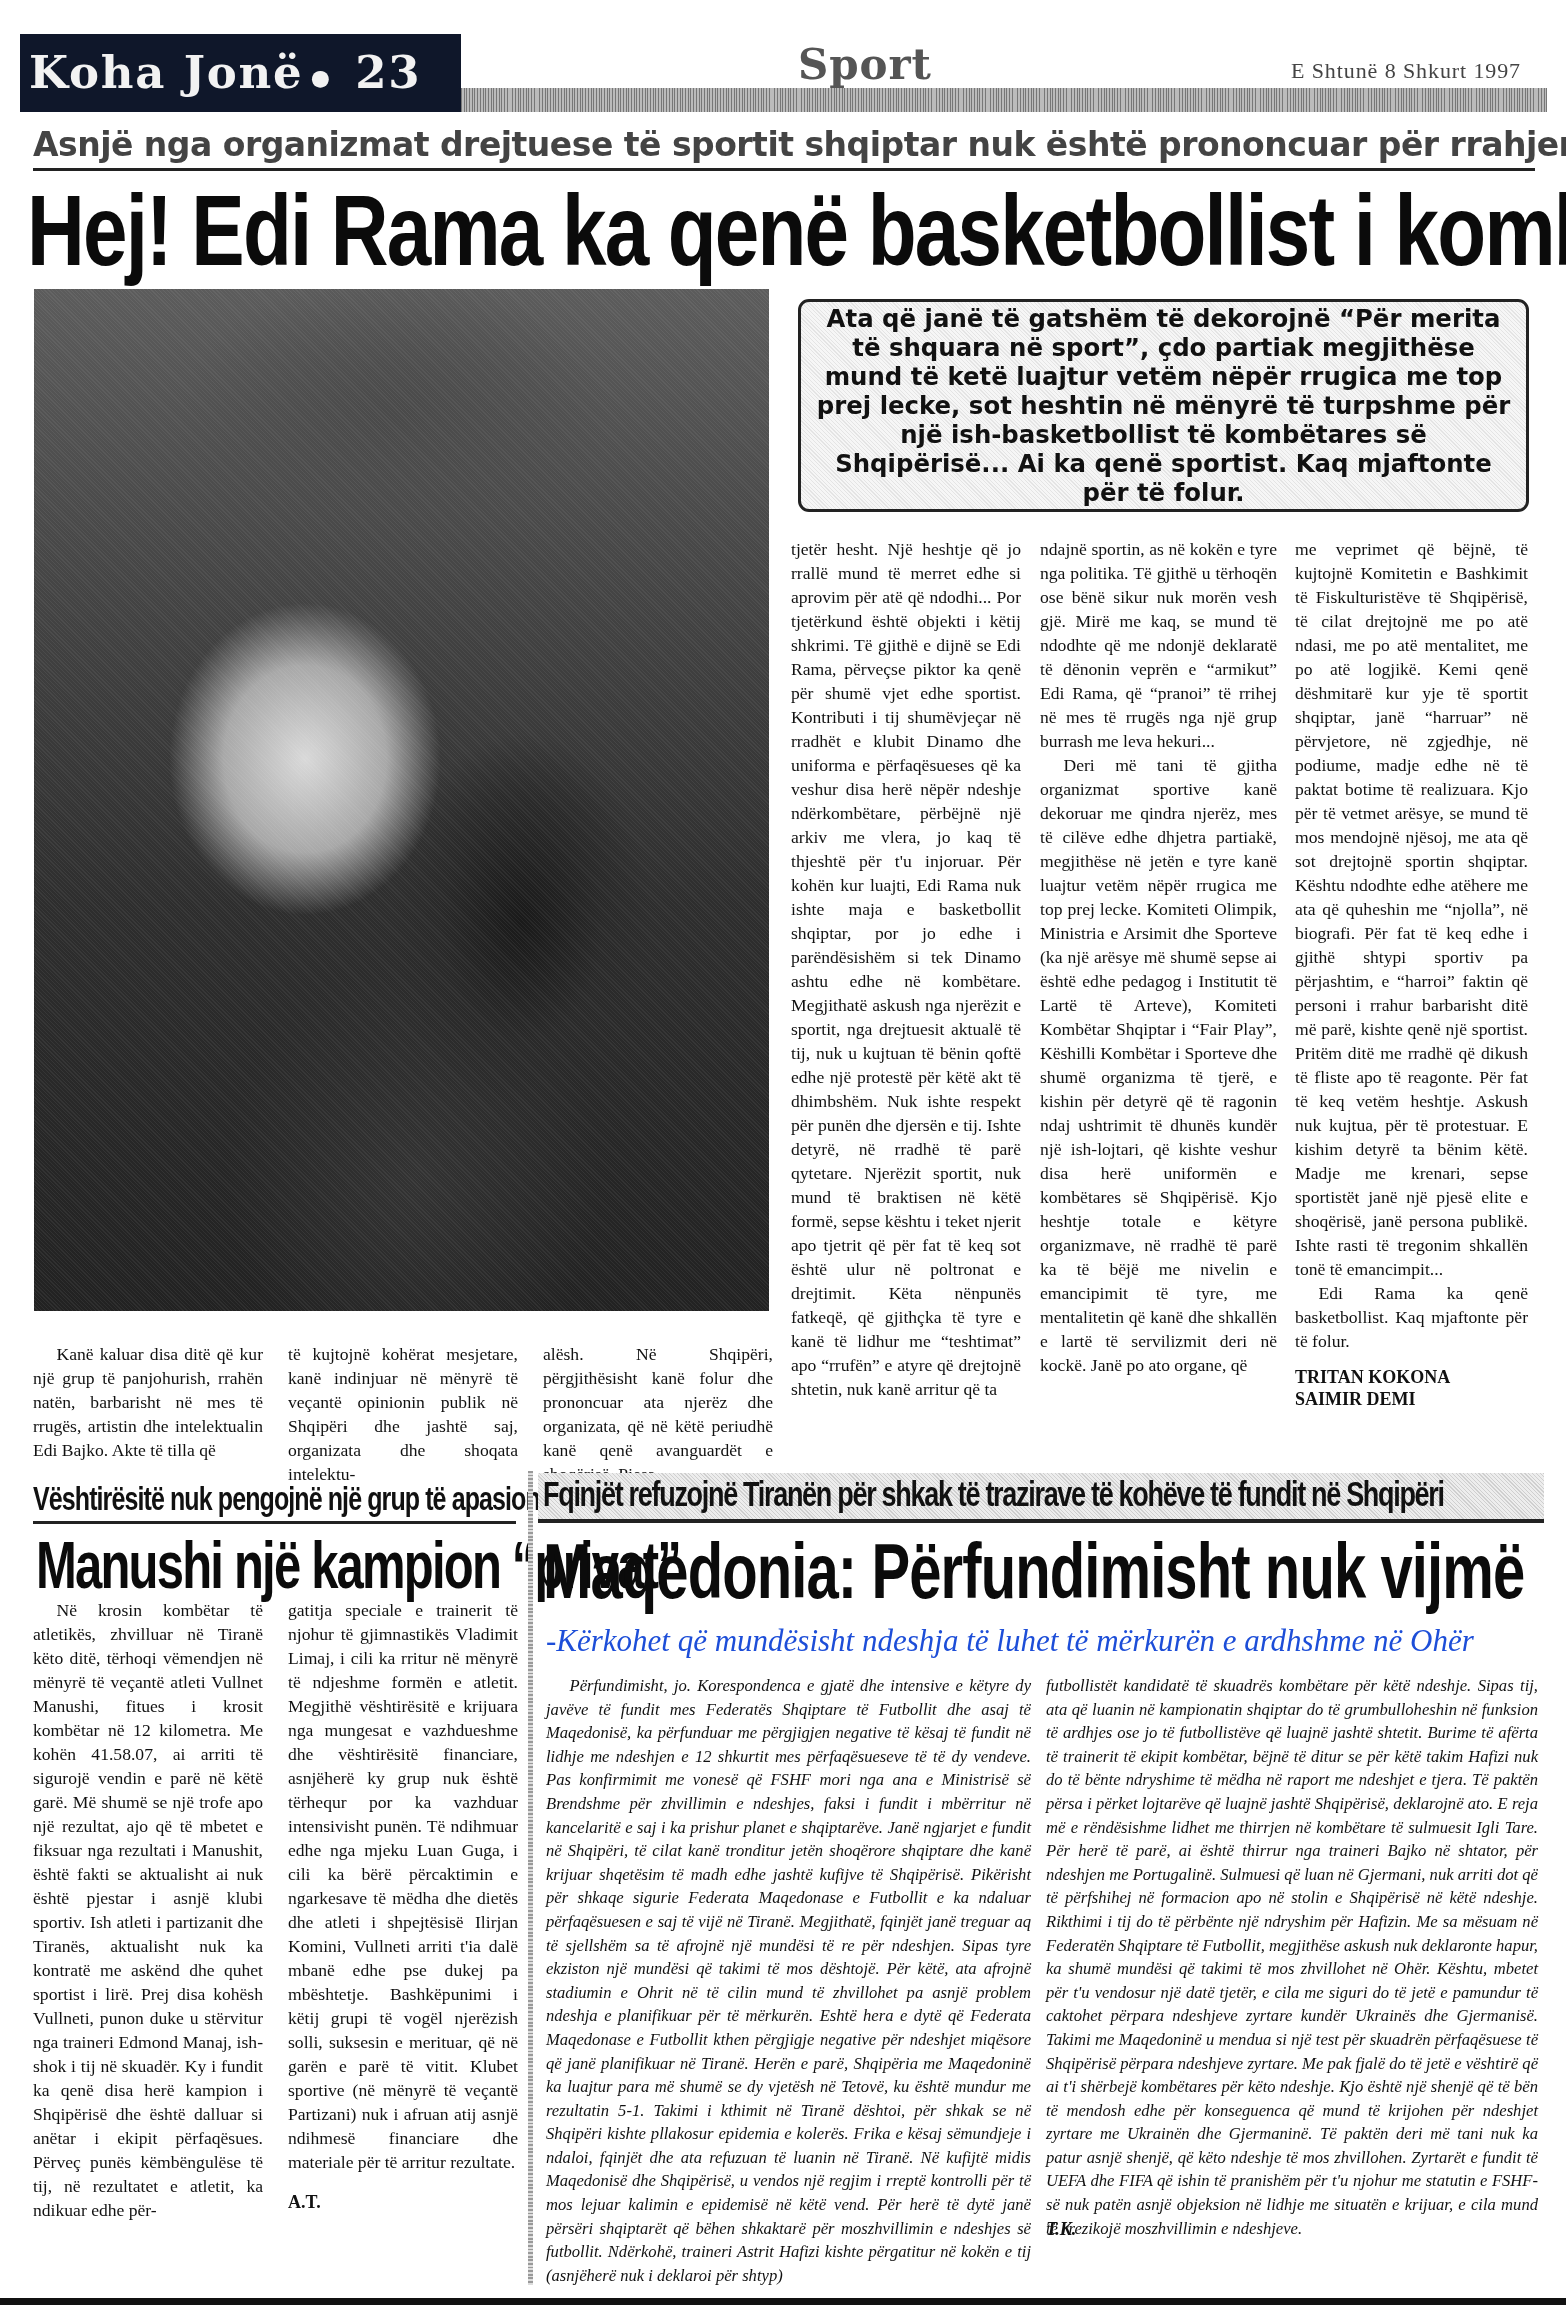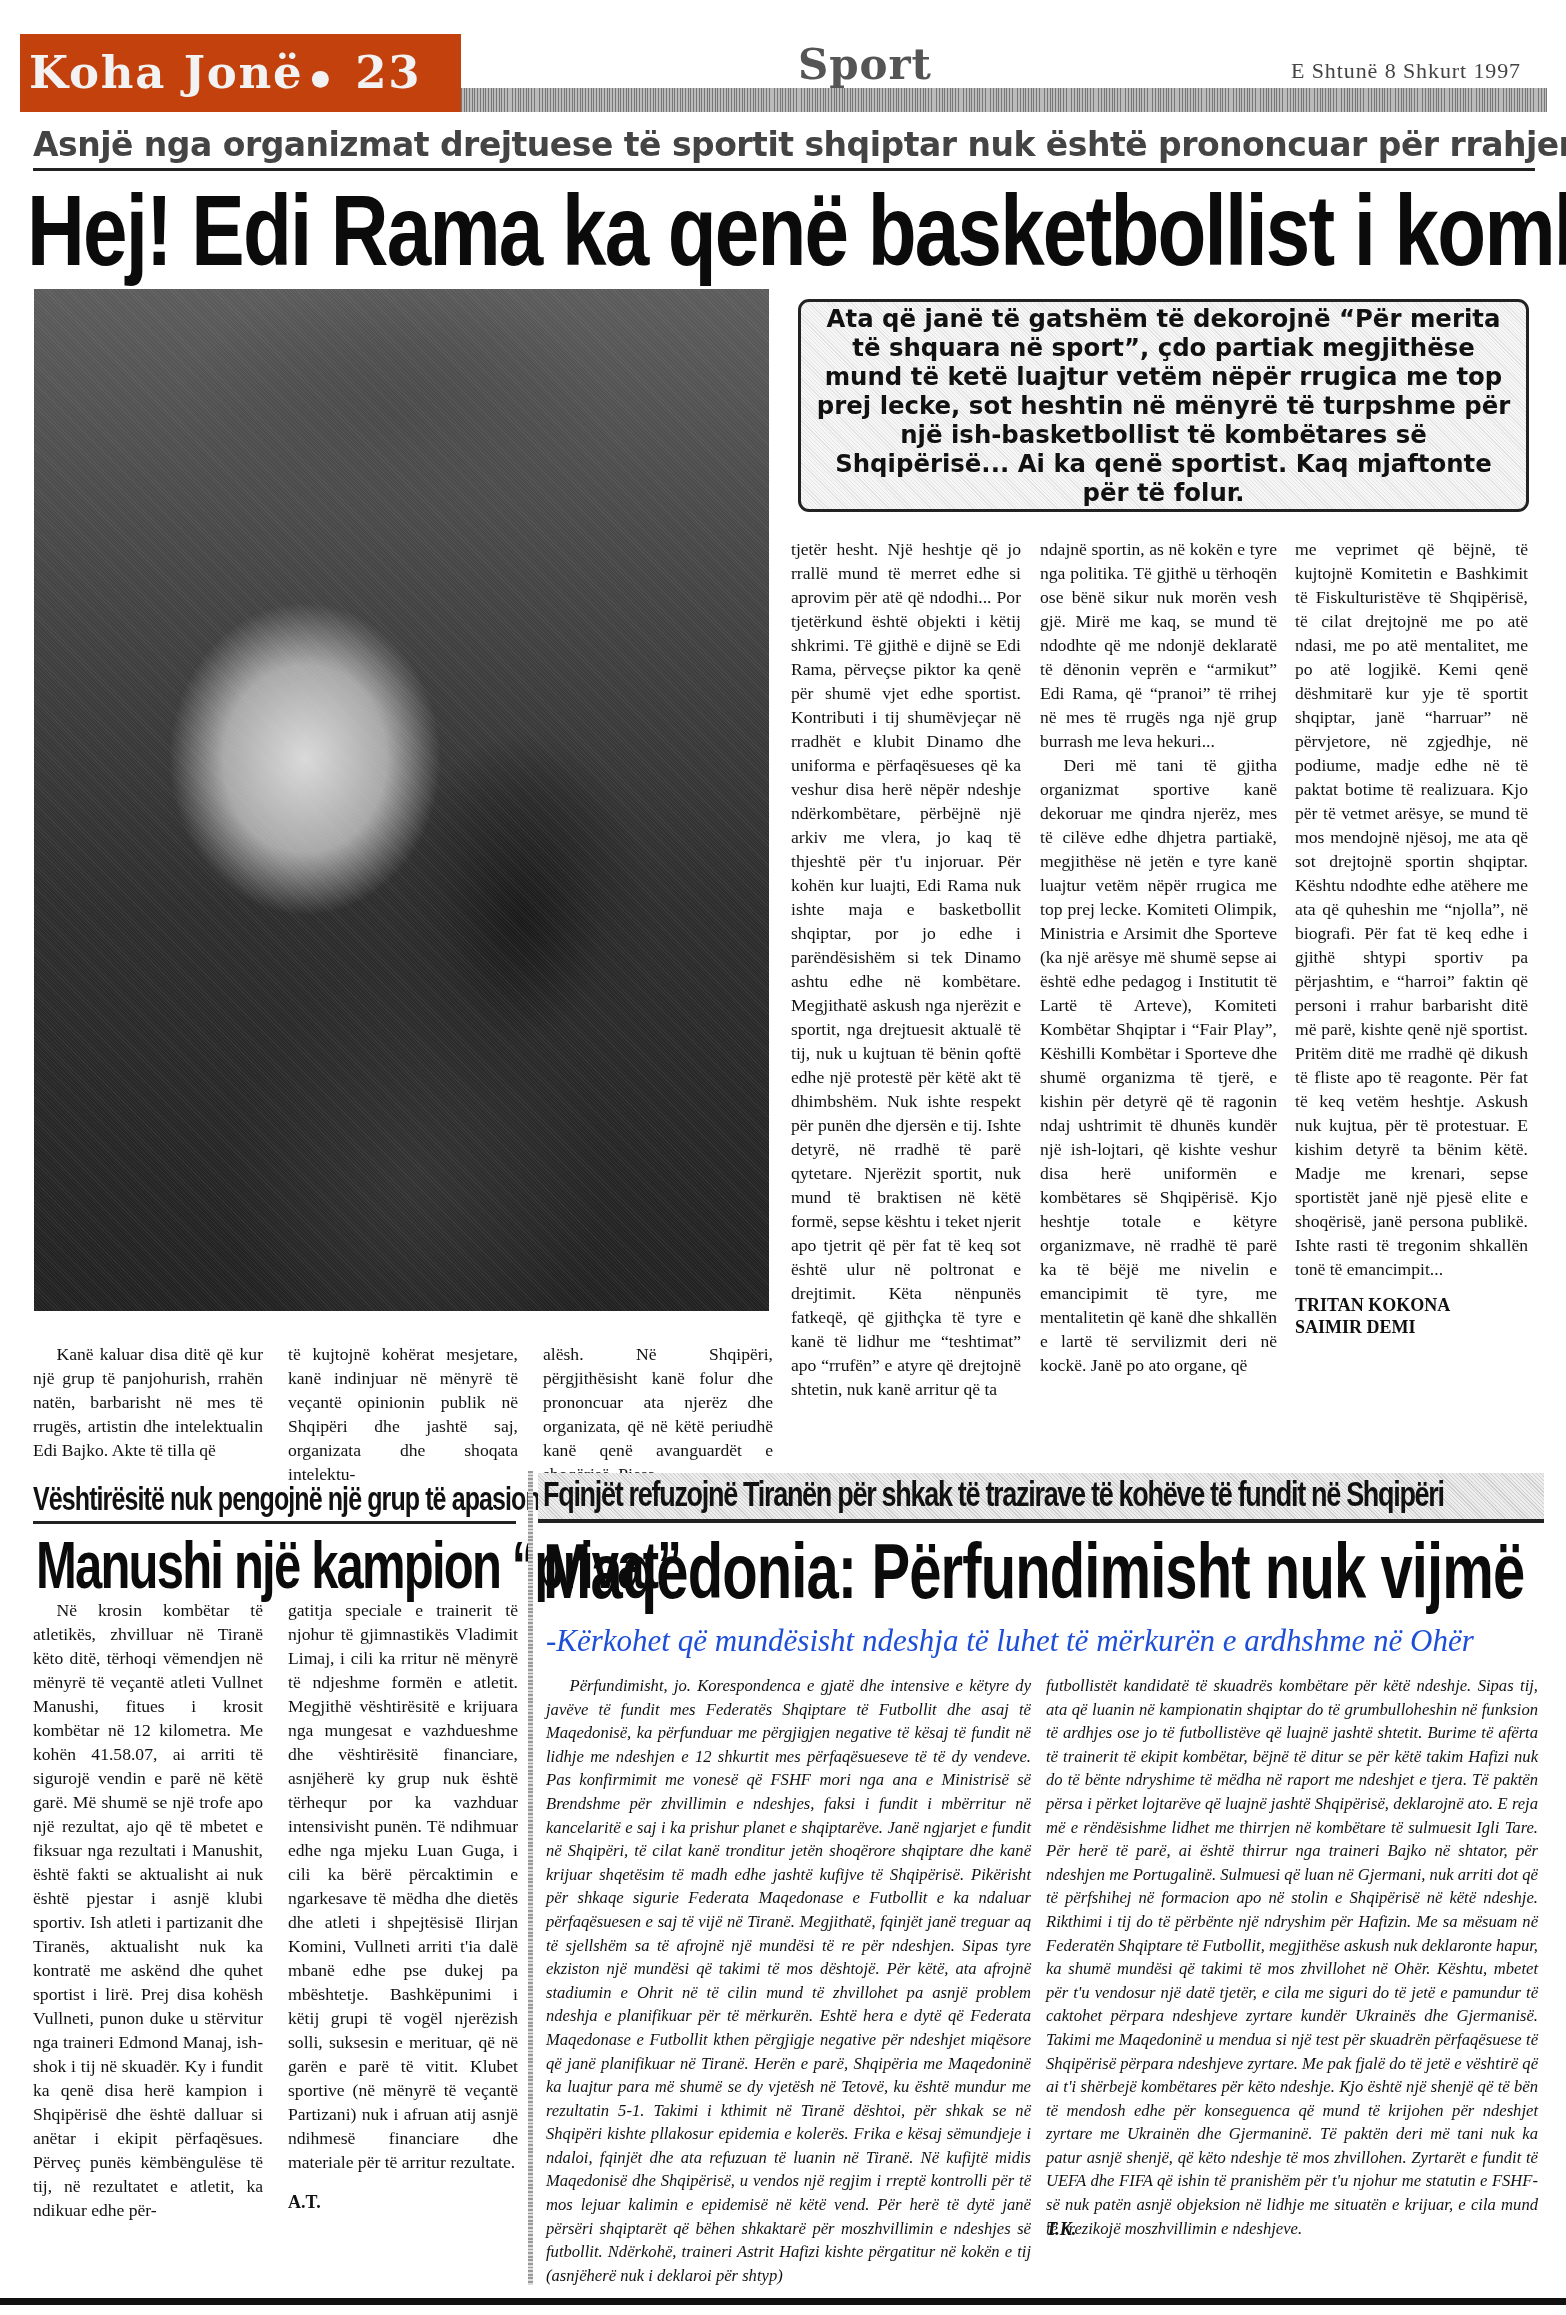--- a/index.html
+++ b/index.html
@@ -1,21 +1,21 @@
 <!DOCTYPE html>
 <html style="font-size:14.5px"><head>
 <meta charset="utf-8">
 <style>
   html, body { margin: 0; padding: 0; background: #ffffff; }
   body { width: 1567px; height: 2316px; position: relative; overflow: hidden; color: #111; font-family: "Liberation Serif", serif; }
   .abs { position: absolute; }
 
   
   .mast { left: 20px; top: 34px; width: 1527px; height: 78px; }
-  .mast-box { left: 0; top: 0; width: 441px; height: 78px; background: #c2410c; color: #f2f2f2; font-family: "DejaVu Serif", serif; font-weight: bold; font-size: 45px; letter-spacing: 1.8px; line-height: 78px; padding-left: 9px; box-sizing: border-box; white-space: nowrap; }
+  .mast-box { left: 0; top: 0; width: 441px; height: 78px; background: #0f172a; color: #f2f2f2; font-family: "DejaVu Serif", serif; font-weight: bold; font-size: 45px; letter-spacing: 1.8px; line-height: 78px; padding-left: 9px; box-sizing: border-box; white-space: nowrap; }
   .mast-box .dot { font-size: 22px; vertical-align: middle; margin: 0 7.2px; }
   .mast-box .pg { margin-left: 16.3px; }
   .mast-band { left: 441px; top: 54px; width: 1086px; height: 23.5px; background: repeating-linear-gradient(90deg, #777 0 0.9px, #bbb 0.9px 2.7px); }
   .mast-section { left: 778px; top: 0; font-family: "DejaVu Serif", serif; font-weight: bold; font-size: 42px; color: #555; letter-spacing: 0.9px; margin-top: 6px; }
   .mast-date { left: 1271px; top: 23.5px; font-size: 22px; color: #444; letter-spacing: 0.9px; white-space: nowrap; }
 
   .kicker1 { left: 33px; top: 125px; width: 1502px; font-family: "DejaVu Sans", sans-serif; font-weight: bold; font-size: 33px; color: #444; white-space: nowrap; letter-spacing: -0.5px; }
   .rule1 { left: 33px; top: 168px; width: 1502px; height: 2.7px; background: #222; }
   .headline1 { left: 27px; top: 175px; width: 1520px; font-family: "Liberation Sans", sans-serif; font-weight: bold; font-size: 80px; line-height: 90px; letter-spacing: -1.8px; transform: scaleY(1.25); transform-origin: top left; white-space: nowrap; color: #0b0b0b; }
 
@@ -90,20 +90,21 @@
 
 <div class="abs col c1">
   <p>tjetër hesht. Një heshtje që jo rrallë mund të merret edhe si aprovim për atë që ndodhi... Por tjetërkund është objekti i këtij shkrimi. Të gjithë e dijnë se Edi Rama, përveçse piktor ka qenë për shumë vjet edhe sportist. Kontributi i tij shumëvjeçar në rradhët e klubit Dinamo dhe uniforma e përfaqësueses që ka veshur disa herë nëpër ndeshje ndërkombëtare, përbëjnë një arkiv me vlera, jo kaq të thjeshtë për t'u injoruar. Për kohën kur luajti, Edi Rama nuk ishte maja e basketbollit shqiptar, por jo edhe i parëndësishëm si tek Dinamo ashtu edhe në kombëtare. Megjithatë askush nga njerëzit e sportit, nga drejtuesit aktualë të tij, nuk u kujtuan të bënin qoftë edhe një protestë për këtë akt të dhimbshëm. Nuk ishte respekt për punën dhe djersën e tij. Ishte detyrë, në rradhë të parë qytetare. Njerëzit sportit, nuk mund të braktisen në këtë formë, sepse kështu i teket njerit apo tjetrit që për fat të keq sot është ulur në poltronat e drejtimit. Këta nënpunës fatkeqë, që gjithçka të tyre e kanë të lidhur me “teshtimat” apo “rrufën” e atyre që drejtojnë shtetin, nuk kanë arritur që ta</p>
 </div>
 <div class="abs col c2">
   <p>ndajnë sportin, as në kokën e tyre nga politika. Të gjithë u tërhoqën ose bënë sikur nuk morën vesh gjë. Mirë me kaq, se mund të ndodhte që me ndonjë deklaratë të dënonin veprën e “armikut” Edi Rama, që “pranoi” të rrihej në mes të rrugës nga një grup burrash me leva hekuri...</p>
   <p class="indent">Deri më tani të gjitha organizmat sportive kanë dekoruar me qindra njerëz, mes të cilëve edhe dhjetra partiakë, megjithëse në jetën e tyre kanë luajtur vetëm nëpër rrugica me top prej lecke. Komiteti Olimpik, Ministria e Arsimit dhe Sporteve (ka një arësye më shumë sepse ai është edhe pedagog i Institutit të Lartë të Arteve), Komiteti Kombëtar Shqiptar i “Fair Play”, Këshilli Kombëtar i Sporteve dhe shumë organizma të tjerë, e kishin për detyrë që të ragonin ndaj ushtrimit të dhunës kundër një ish-lojtari, që kishte veshur disa herë uniformën e kombëtares së Shqipërisë. Kjo heshtje totale e këtyre organizmave, në rradhë të parë ka të bëjë me nivelin e emancipimit të tyre, me mentalitetin që kanë dhe shkallën e lartë të servilizmit deri në kockë. Janë po ato organe, që</p>
 </div>
 <div class="abs col c3">
   <p>me veprimet që bëjnë, të kujtojnë Komitetin e Bashkimit të Fiskulturistëve të Shqipërisë, të cilat drejtojnë me po atë ndasi, me po atë mentalitet, me po atë logjikë. Kemi qenë dëshmitarë kur yje të sportit shqiptar, janë “harruar” në përvjetore, në zgjedhje, në podiume, madje edhe në të paktat botime të realizuara. Kjo për të vetmet arësye, se mund të mos mendojnë njësoj, me ata që sot drejtojnë sportin shqiptar. Kështu ndodhte edhe atëhere me ata që quheshin me “njolla”, në biografi. Për fat të keq edhe i gjithë shtypi sportiv pa përjashtim, e “harroi” faktin që personi i rrahur barbarisht ditë më parë, kishte qenë një sportist. Pritëm ditë me rradhë që dikush të fliste apo të reagonte. Për fat të keq vetëm heshtje. Askush nuk kujtua, për të protestuar. E kishim detyrë ta bënim këtë. Madje me krenari, sepse sportistët janë një pjesë elite e shoqërisë, janë persona publikë. Ishte rasti të tregonim shkallën tonë të emancimpit...</p>
+  <p class="indent">Edi Rama ka qenë basketbollist. Kaq mjaftonte për të folur.</p>
   <div class="byline" style="margin-top:12.7px">
     <div>TRITAN KOKONA</div>
     <div>SAIMIR DEMI</div>
   </div>
 </div>
 
 <div class="abs col u1">
   <p class="indent">Kanë kaluar disa ditë që kur një grup të panjohurish, rrahën natën, barbarisht në mes të rrugës, artistin dhe intelektualin Edi Bajko. Akte të tilla që</p>
 </div>
 <div class="abs col u2">

